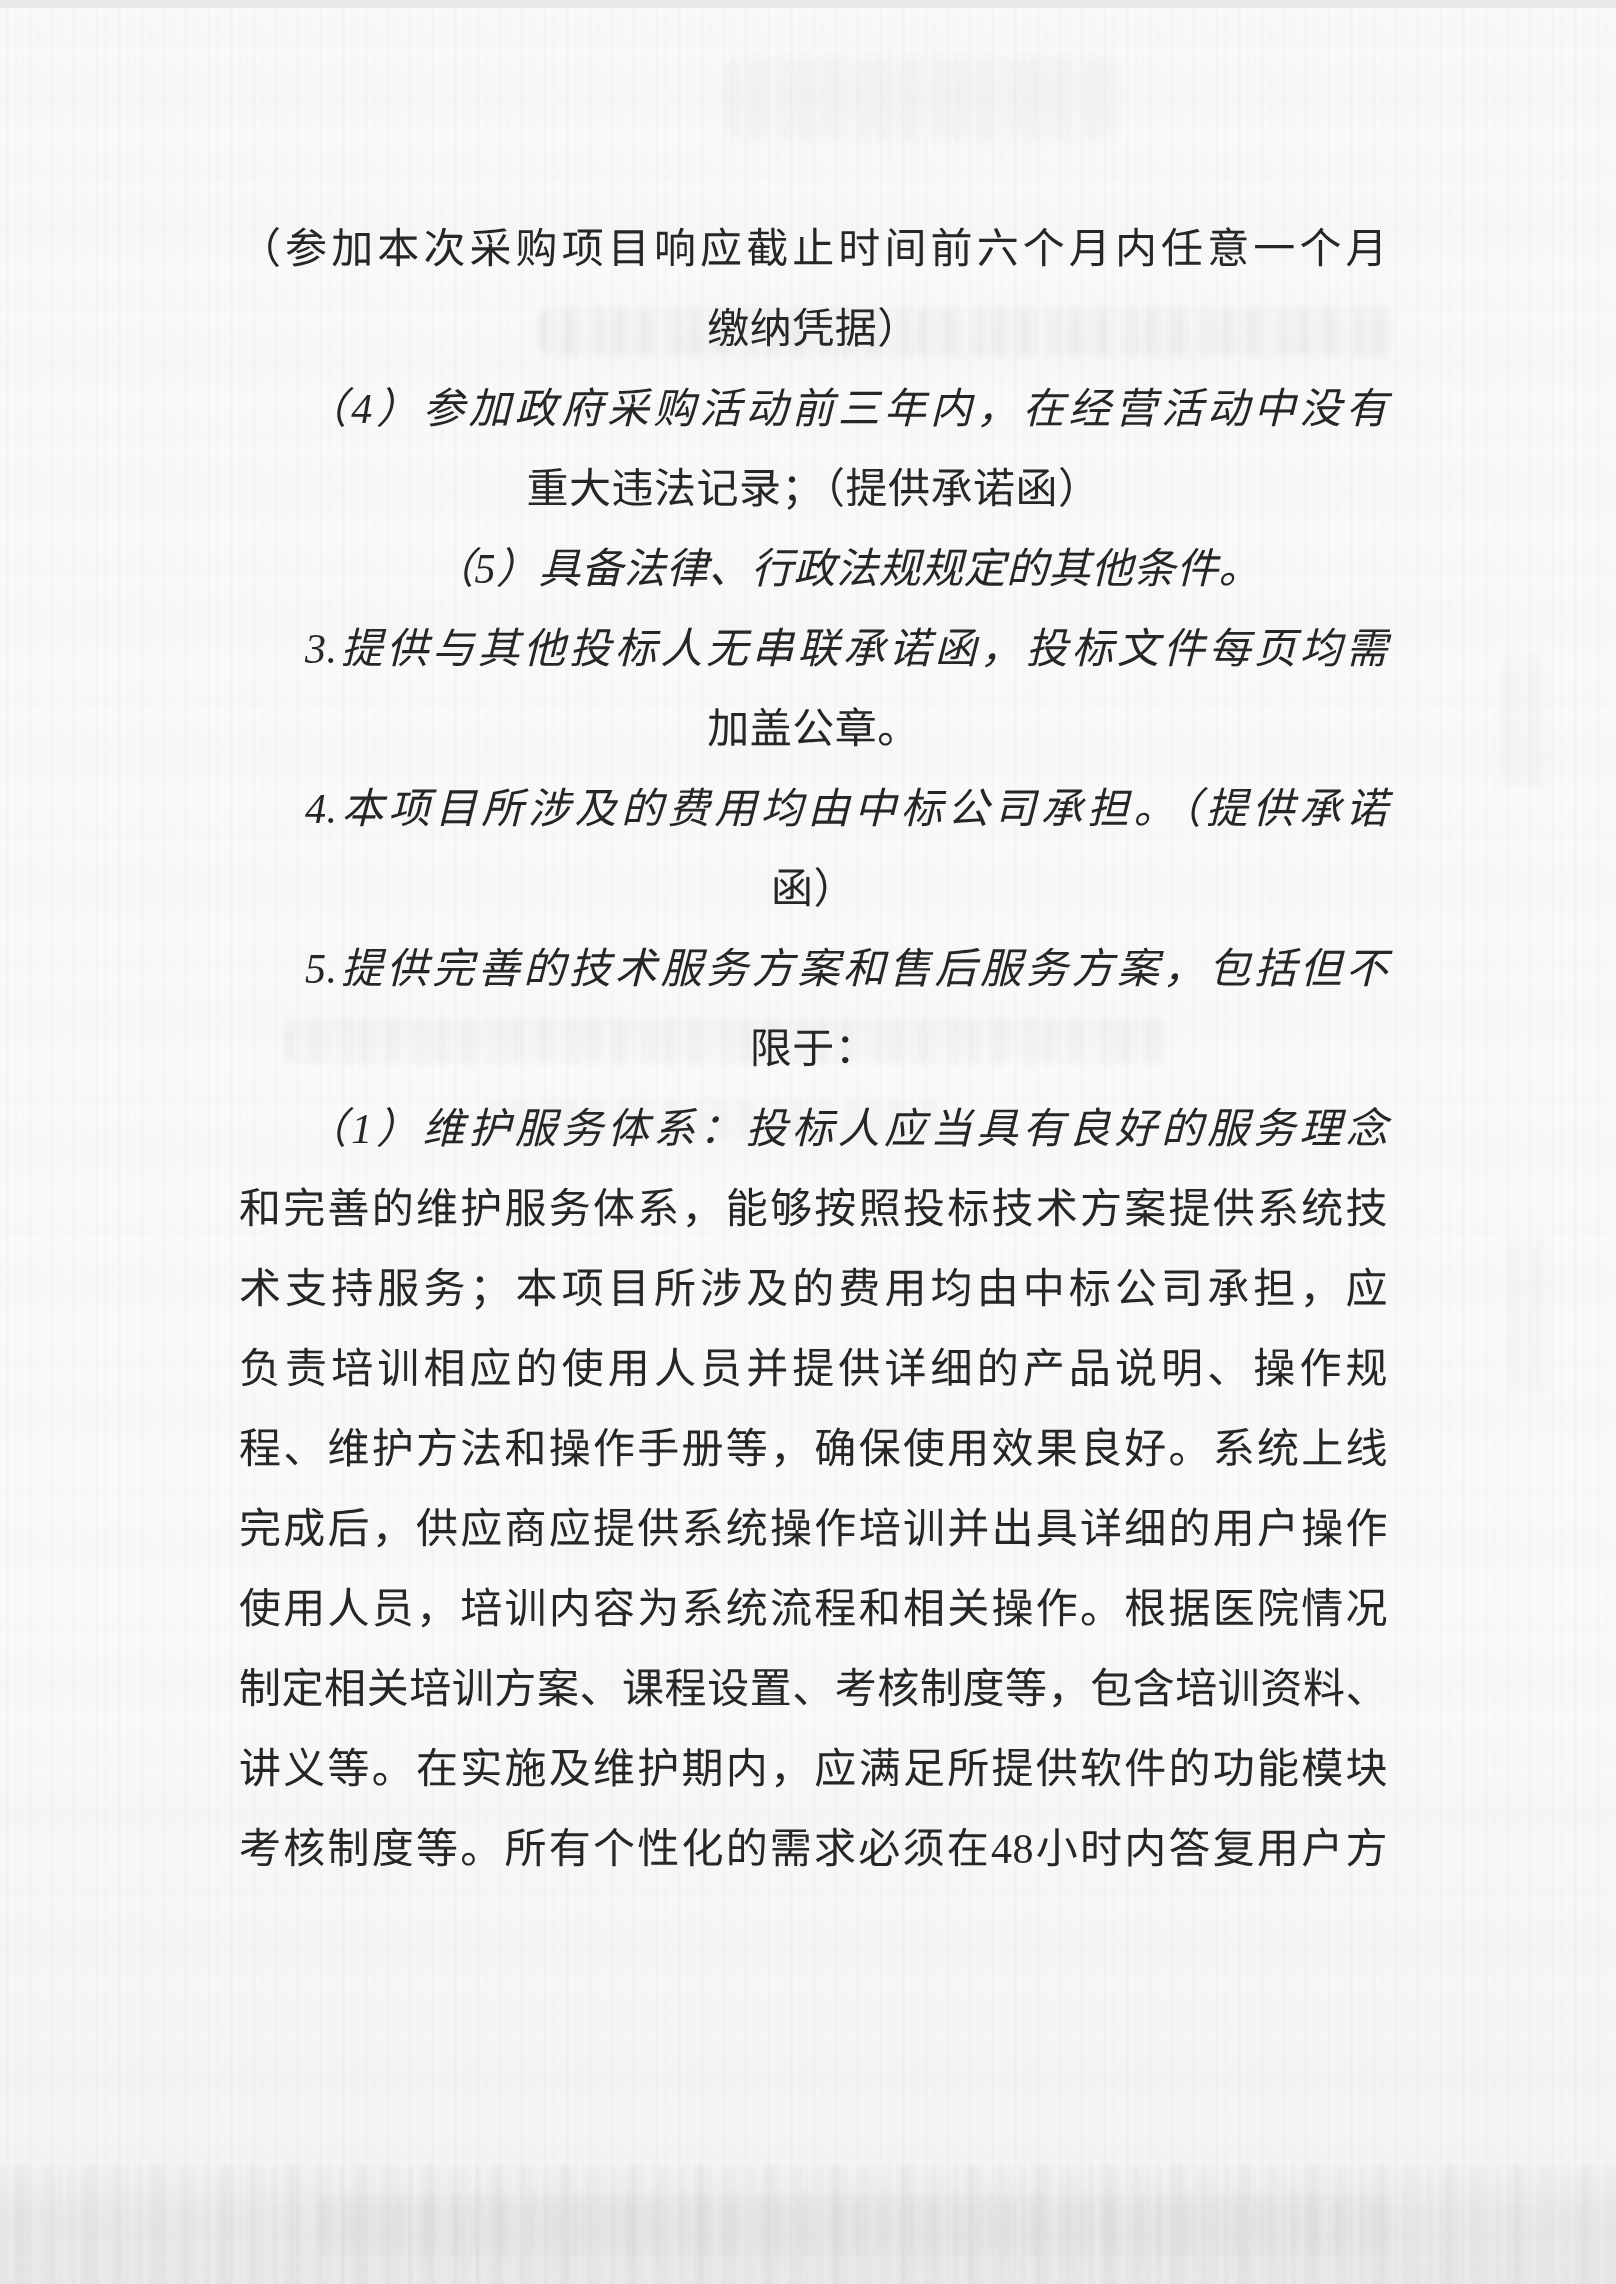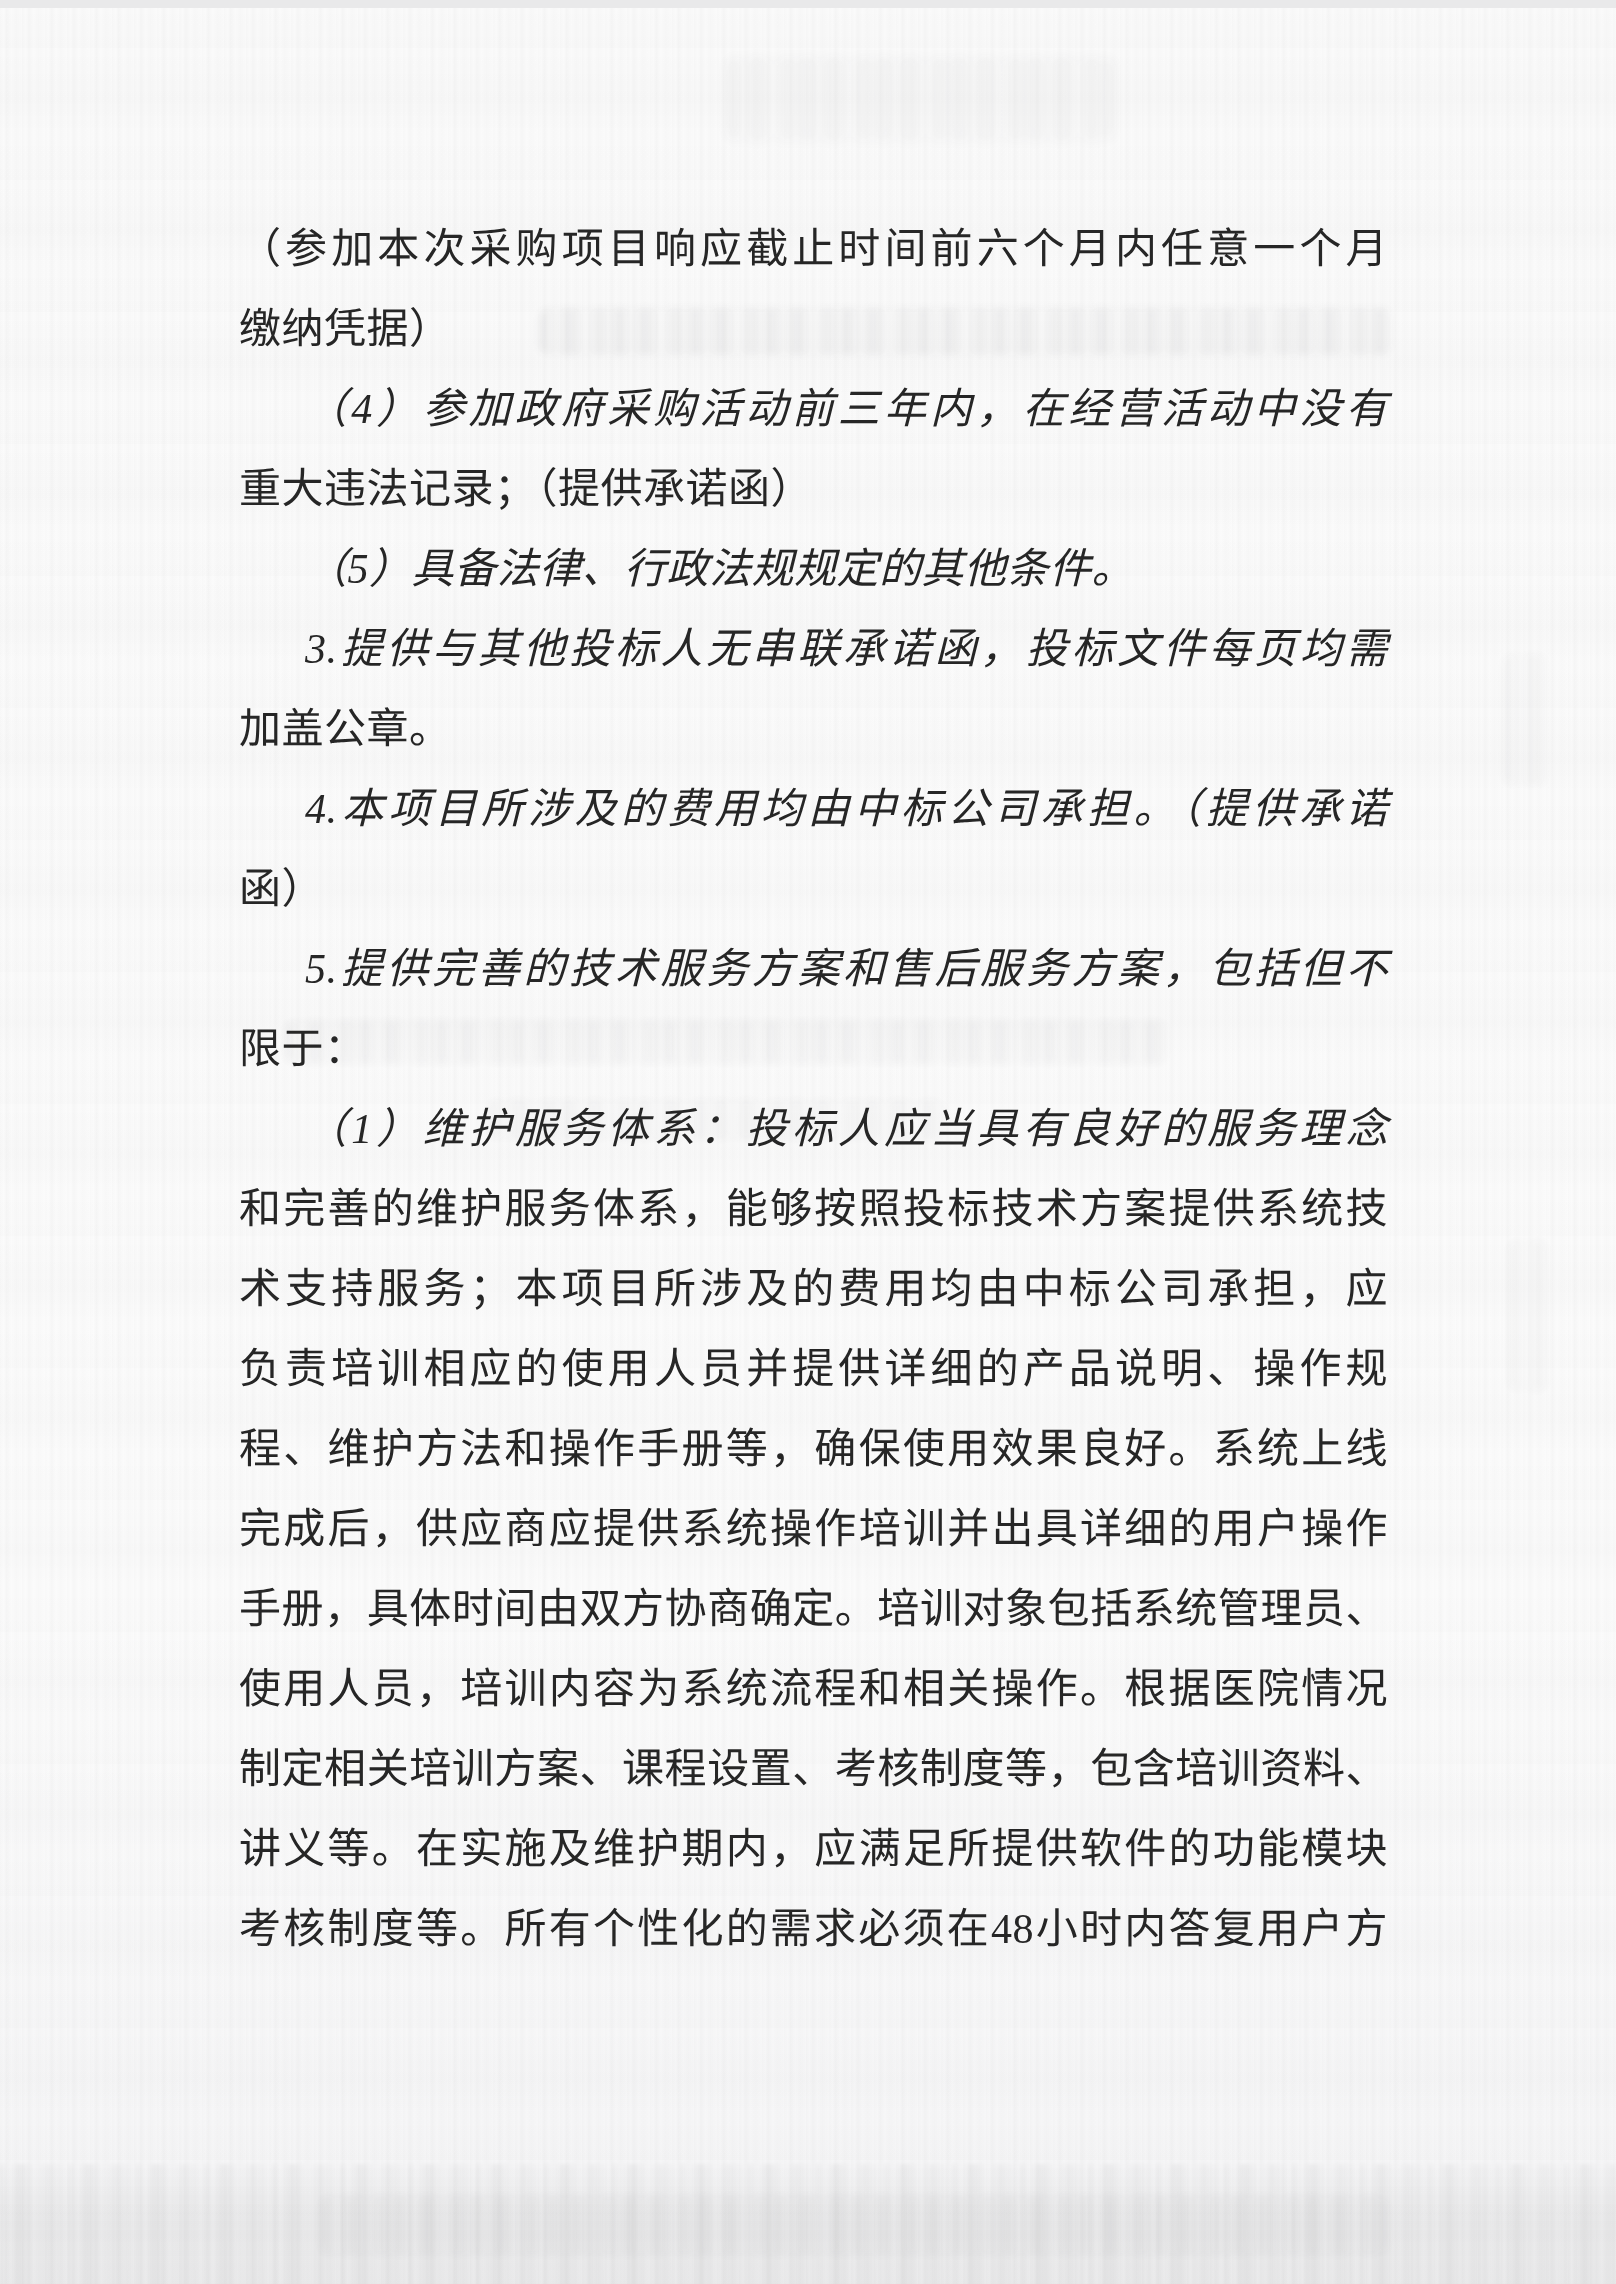--- a/index.html
+++ b/index.html
@@ -77,21 +77,21 @@
     top: 201px;
     width: 1149px;
     color: #262626;
     font-size: 42px;
     letter-spacing: 0.5px;
   }
   .line {
     line-height: 80px;
     height: 80px;
     white-space: nowrap;
-    text-align: left;
+    text-align: center;
   }
   .line.fill {
     white-space: normal;
     text-align: justify;
     text-align-last: justify;
     text-justify: inter-character;
   }
   .line.indent {
     text-indent: 66px;
     font-style: italic;
@@ -124,21 +124,20 @@
     <div class="line fill indent">4.本项目所涉及的费用均由中标公司承担。（提供承诺</div>
     <div class="line">函）</div>
     <div class="line fill indent">5.提供完善的技术服务方案和售后服务方案，包括但不</div>
     <div class="line">限于：</div>
     <div class="line fill indent">（1）维护服务体系：投标人应当具有良好的服务理念</div>
     <div class="line fill">和完善的维护服务体系，能够按照投标技术方案提供系统技</div>
     <div class="line fill">术支持服务；本项目所涉及的费用均由中标公司承担，应</div>
     <div class="line fill">负责培训相应的使用人员并提供详细的产品说明、操作规</div>
     <div class="line fill">程、维护方法和操作手册等，确保使用效果良好。系统上线</div>
     <div class="line fill">完成后，供应商应提供系统操作培训并出具详细的用户操作</div>
-    <div class="line fill">手册，具体时间由双方协商确定。培训对象包括系统管理员、</div>
     <div class="line fill">使用人员，培训内容为系统流程和相关操作。根据医院情况</div>
     <div class="line fill">制定相关培训方案、课程设置、考核制度等，包含培训资料、</div>
     <div class="line fill">讲义等。在实施及维护期内，应满足所提供软件的功能模块</div>
     <div class="line fill">考核制度等。所有个性化的需求必须在48小时内答复用户方</div>
   </div>
 
 </div>
 
 
 </body></html>

